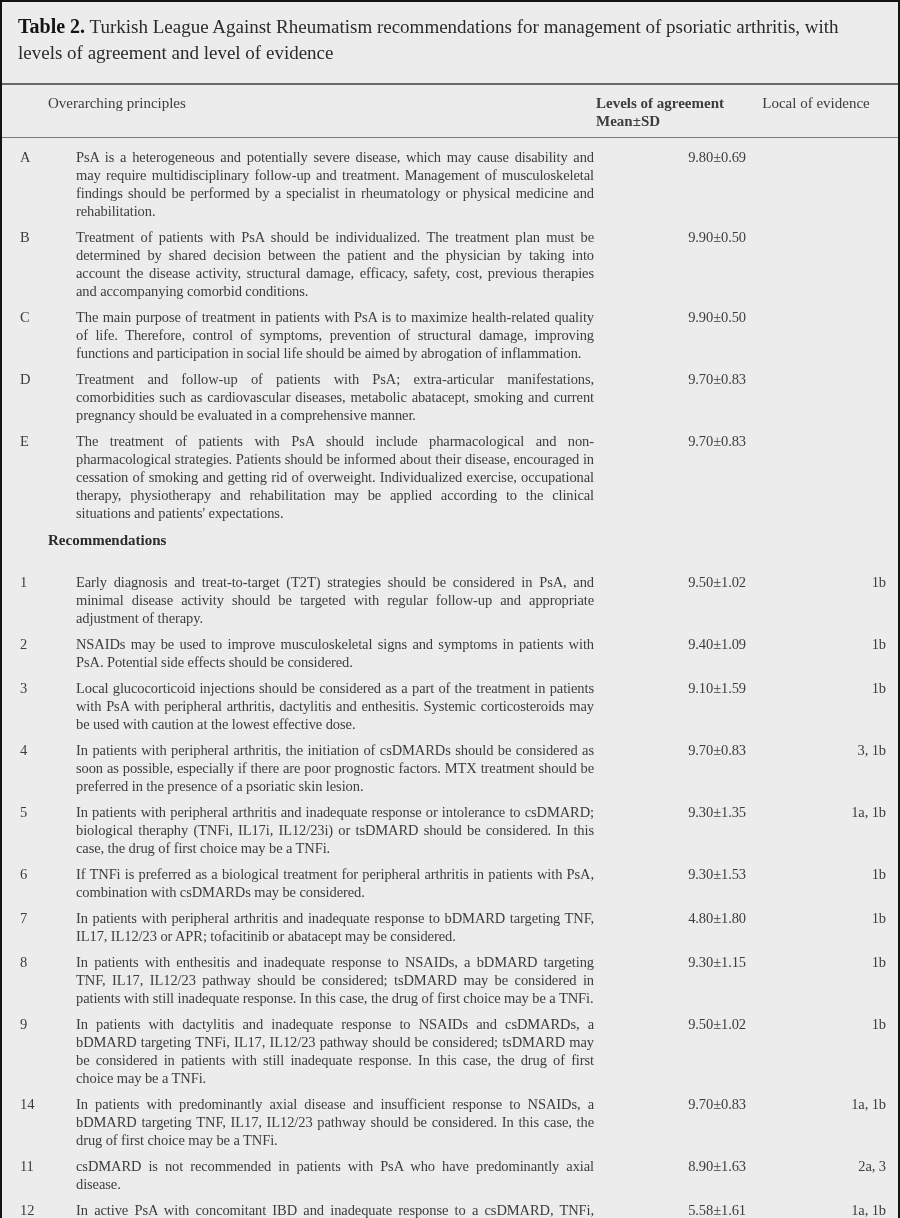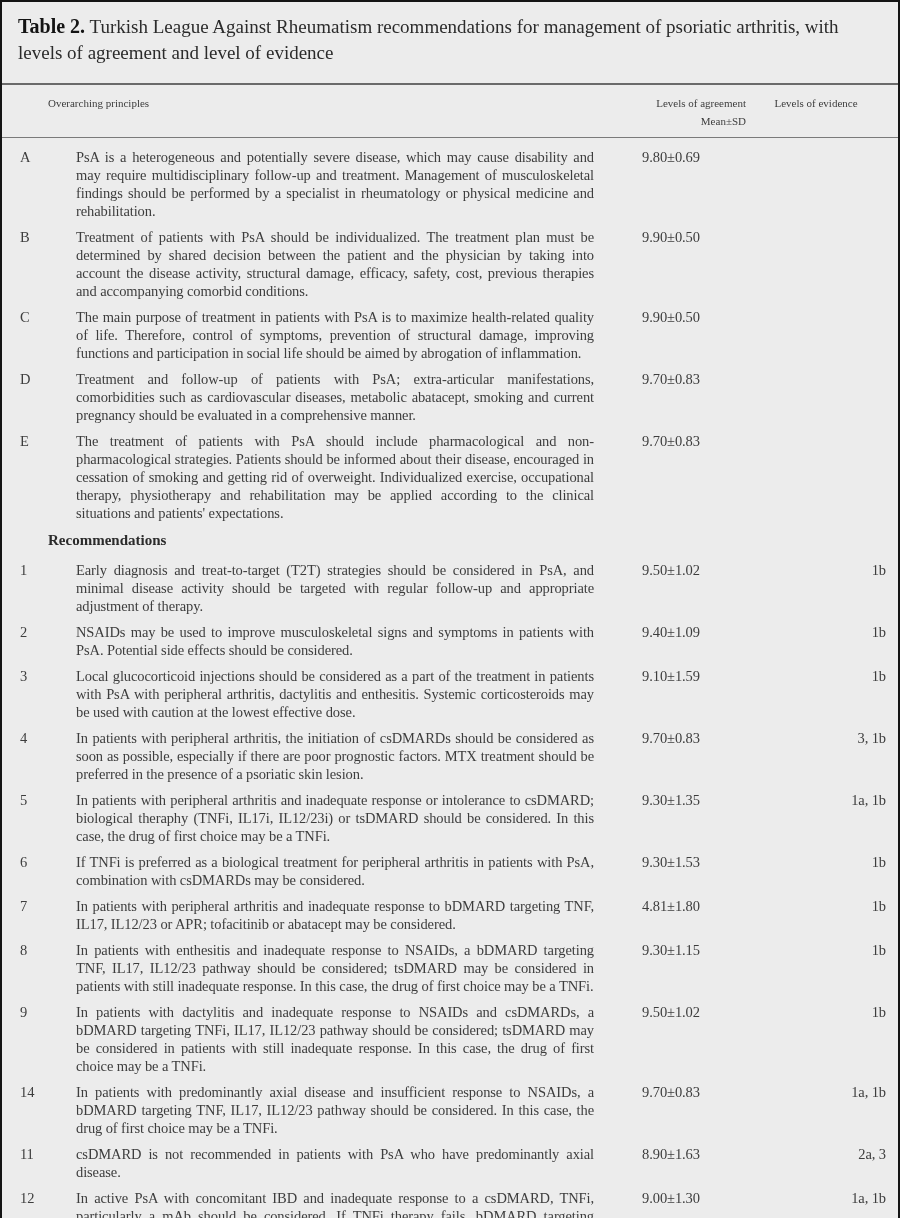--- a/index.html
+++ b/index.html
@@ -23,62 +23,62 @@
   .title-label { font-weight: bold; color: #141414; font-size: 20px; }
   .rule-thick { border-top: 2px solid #6a6a6a; }
   .rule-thin  { border-top: 1px solid #7a7a7a; }
   .grid-cols {
     display: grid;
     grid-template-columns: 30px 548px 150px 1fr;
     align-items: start;
   }
   .header-row {
     padding: 9px 12px 7px 16px;
-    font-size: 11px;
+    font-size: 15px;
     line-height: 18px;
   }
   .header-principles { grid-column: 2; text-align: left; }
-  .header-agreement  { grid-column: 3; text-align: right; }
+  .header-agreement  { grid-column: 3; text-align: left; font-weight: bold; }
   .header-evidence   { grid-column: 4; text-align: center; }
   .rows-area { flex: 1; padding: 10px 12px 4px 16px; }
   .row {
     margin-bottom: 8px;
     font-size: 14.5px;
     line-height: 18px;
     letter-spacing: -0.1px;
   }
   .cell-id { text-align: left; padding-left: 2px; }
   .cell-text { text-align: justify; padding-right: 2px; margin-left: 28px; }
-  .cell-agreement { text-align: center; }
+  .cell-agreement { text-align: right; }
   .cell-evidence { text-align: right; }
   .section-heading {
     font-weight: bold;
     font-size: 15px;
-    margin: 10px 0 12px 30px;
+    margin: 10px 0 24px 30px;
     color: #2b2b2b;
   }
 </style>
 </head>
 <body>
 
 <div class="page">
 
   <div class="title-block">
     <span class="title-label">Table 2.</span><span> Turkish League Against Rheumatism recommendations for management of psoriatic arthritis, with levels of agreement and level of evidence</span>
   </div>
 
   <div class="rule-thick"></div>
 
   <div class="header-row grid-cols">
     <div class="header-principles">Overarching principles</div>
     <div class="header-agreement">
       <div>Levels of agreement</div>
       <div>Mean±SD</div>
     </div>
-    <div class="header-evidence">Levels of evidence</div>
+    <div class="header-evidence">Local of evidence</div>
   </div>
 
   <div class="rule-thin"></div>
 
   <div class="rows-area">
     <div id="principles-rows">
   <div class="row grid-cols">
     <div class="cell-id">A</div>
     <div class="cell-text">PsA is a heterogeneous and potentially severe disease, which may cause disability and may require multidisciplinary follow-up and treatment. Management of musculoskeletal findings should be performed by a specialist in rheumatology or physical medicine and rehabilitation.</div>
     <div class="cell-agreement">9.80±0.69</div>
@@ -153,21 +153,21 @@
   <div class="row grid-cols">
     <div class="cell-id">6</div>
     <div class="cell-text">If TNFi is preferred as a biological treatment for peripheral arthritis in patients with PsA, combination with csDMARDs may be considered.</div>
     <div class="cell-agreement">9.30±1.53</div>
     <div class="cell-evidence">1b</div>
   </div>
 
   <div class="row grid-cols">
     <div class="cell-id">7</div>
     <div class="cell-text">In patients with peripheral arthritis and inadequate response to bDMARD targeting TNF, IL17, IL12/23 or APR; tofacitinib or abatacept may be considered.</div>
-    <div class="cell-agreement">4.81±1.80</div>
+    <div class="cell-agreement">4.80±1.80</div>
     <div class="cell-evidence">1b</div>
   </div>
 
   <div class="row grid-cols">
     <div class="cell-id">8</div>
     <div class="cell-text">In patients with enthesitis and inadequate response to NSAIDs, a bDMARD targeting TNF, IL17, IL12/23 pathway should be considered; tsDMARD may be considered in patients with still inadequate response. In this case, the drug of first choice may be a TNFi.</div>
     <div class="cell-agreement">9.30±1.15</div>
     <div class="cell-evidence">1b</div>
   </div>
 
@@ -188,21 +188,21 @@
   <div class="row grid-cols">
     <div class="cell-id">11</div>
     <div class="cell-text">csDMARD is not recommended in patients with PsA who have predominantly axial disease.</div>
     <div class="cell-agreement">8.90±1.63</div>
     <div class="cell-evidence">2a, 3</div>
   </div>
 
   <div class="row grid-cols">
     <div class="cell-id">12</div>
     <div class="cell-text">In active PsA with concomitant IBD and inadequate response to a csDMARD, TNFi, particularly a mAb should be considered. If TNFi therapy fails, bDMARD targeting IL12/23 therapy may be considered.</div>
-    <div class="cell-agreement">9.00±1.30</div>
+    <div class="cell-agreement">5.58±1.61</div>
     <div class="cell-evidence">1a, 1b</div>
   </div>
 
   <div class="row grid-cols">
     <div class="cell-id">13</div>
     <div class="cell-text">In patients with inadequate response to a bDMARD, switching to another bDMARD with the same or a different mechanism of action should be considered.</div>
     <div class="cell-agreement">9.70±0.83</div>
     <div class="cell-evidence">1b</div>
   </div>
 </div>

